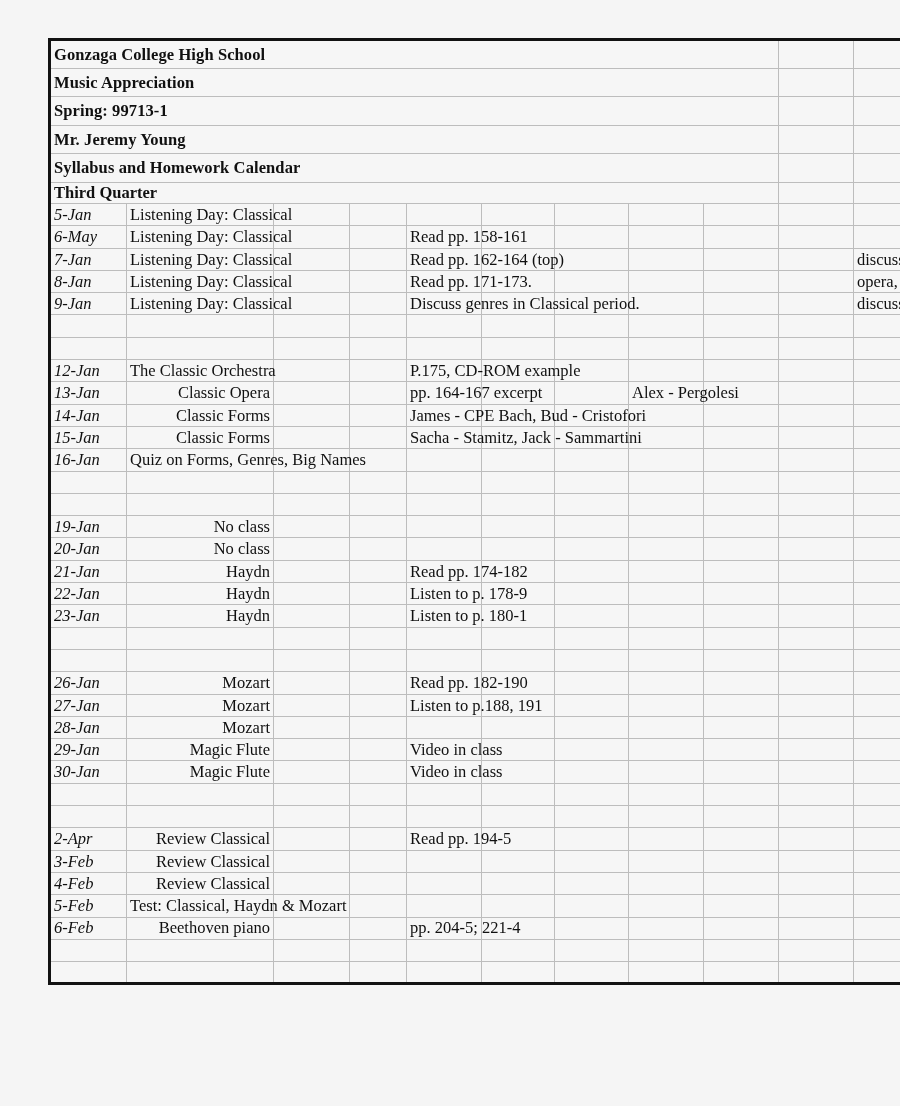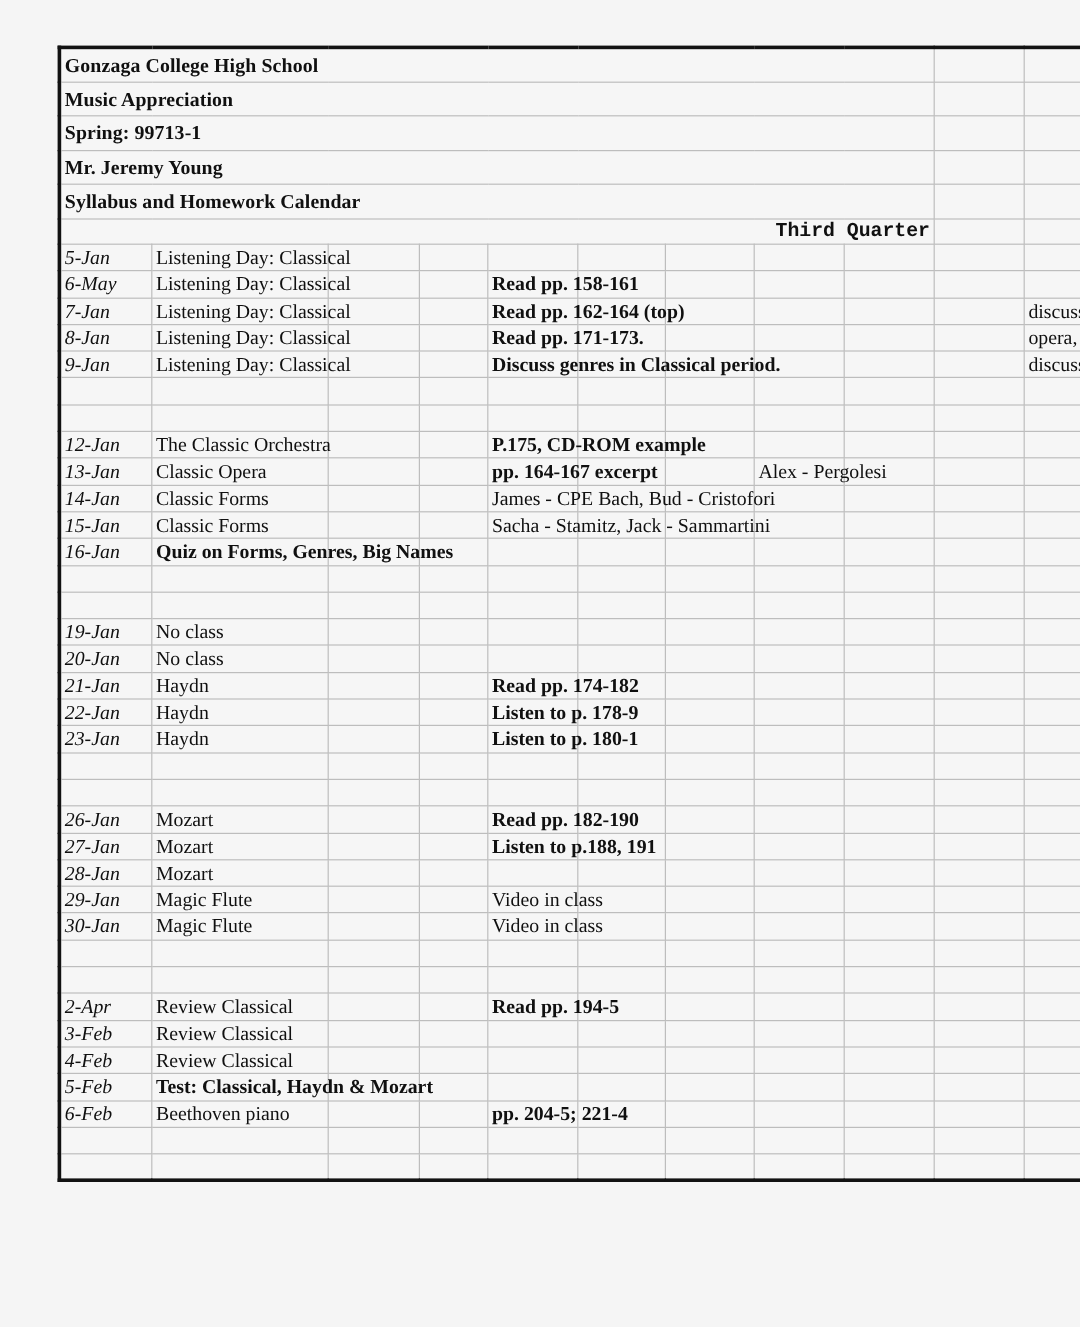--- a/index.html
+++ b/index.html
@@ -54,39 +54,38 @@
   col.c11 { width: 72px; }
 
   
   tr.title-row td { height: 28.5px; }
   td.title-cell {
     font-weight: bold;
     font-size: 23px;
     letter-spacing: 0.1px;
   }
   td.subtitle-cell {
-    text-align: right;
+    text-align: left;
     font-weight: bold;
     font-size: 16.5px;
-    font-family: Liberation Mono, monospace;
   }
   tr.subtitle-row td { height: 21.5px; }
 
   td.date {
     text-align: left;
     padding-right: 4px;
     font-style: italic;
   }
   td.topic {
-    text-align: left;
+    text-align: right;
   }
   td.hw {
     text-align: left;
   }
-  td.bold { font-weight: bold; margin-top: 28px; }
+  td.bold { font-weight: normal; margin-top: 28px; }
   td.clip {
     overflow: hidden;
     text-overflow: clip;
   }
   td.spill {
     overflow: visible;
   }
   tr.blank td { height: 22.3px; }
 </style>
 </head>

